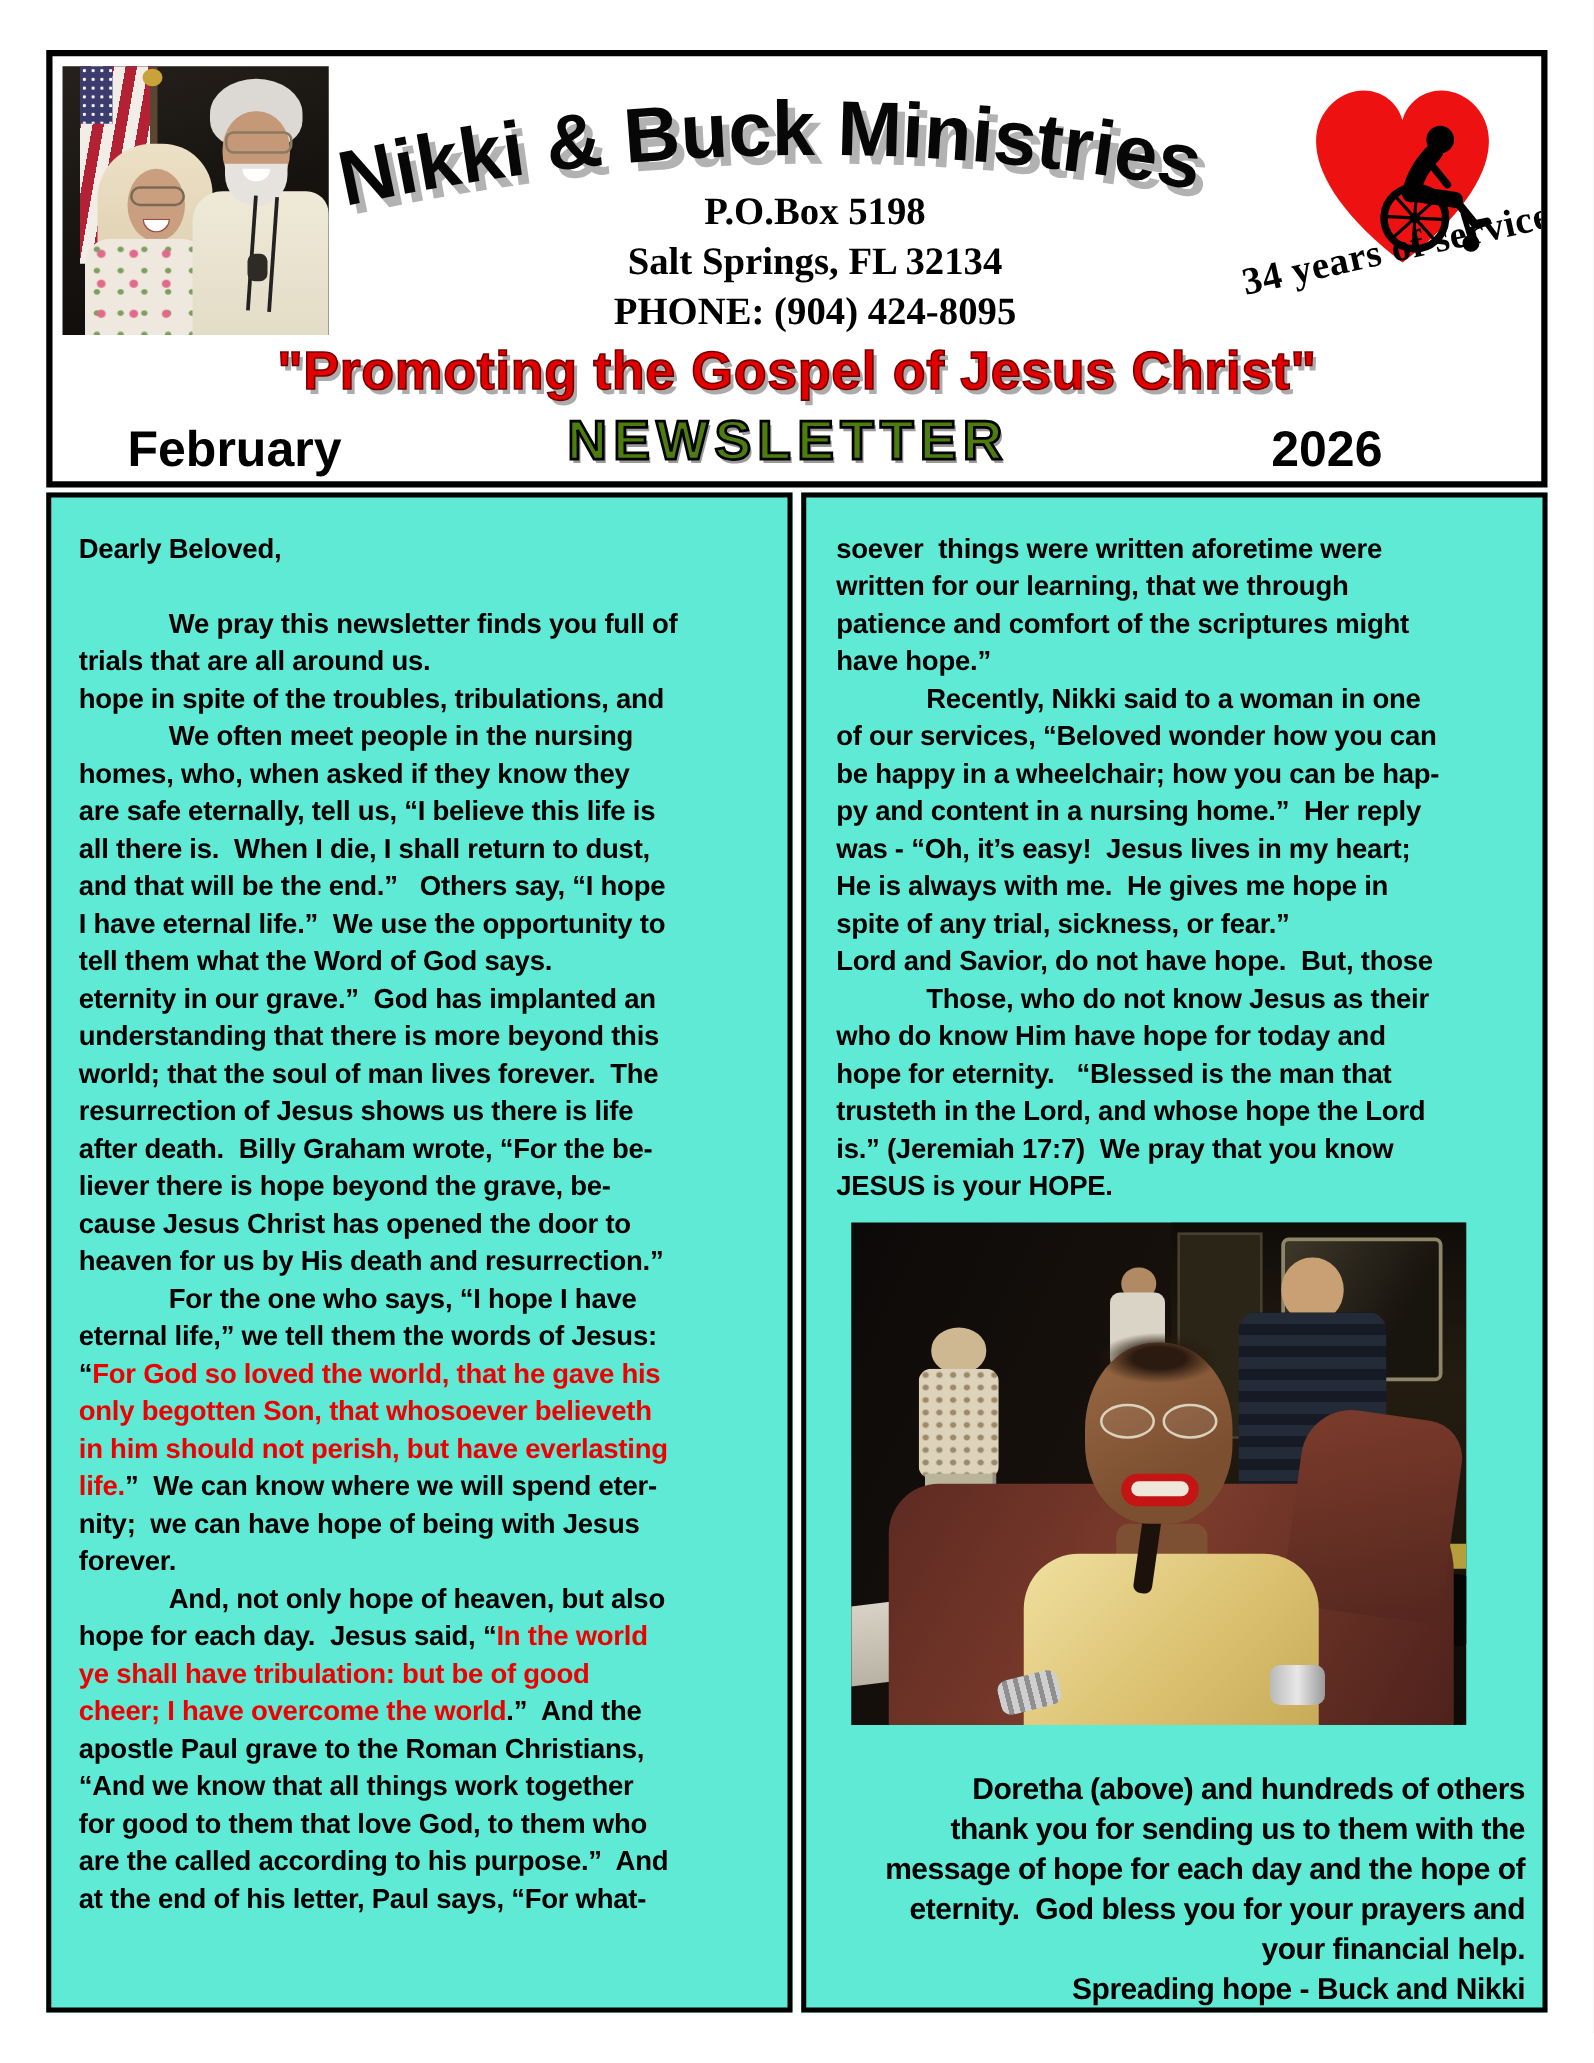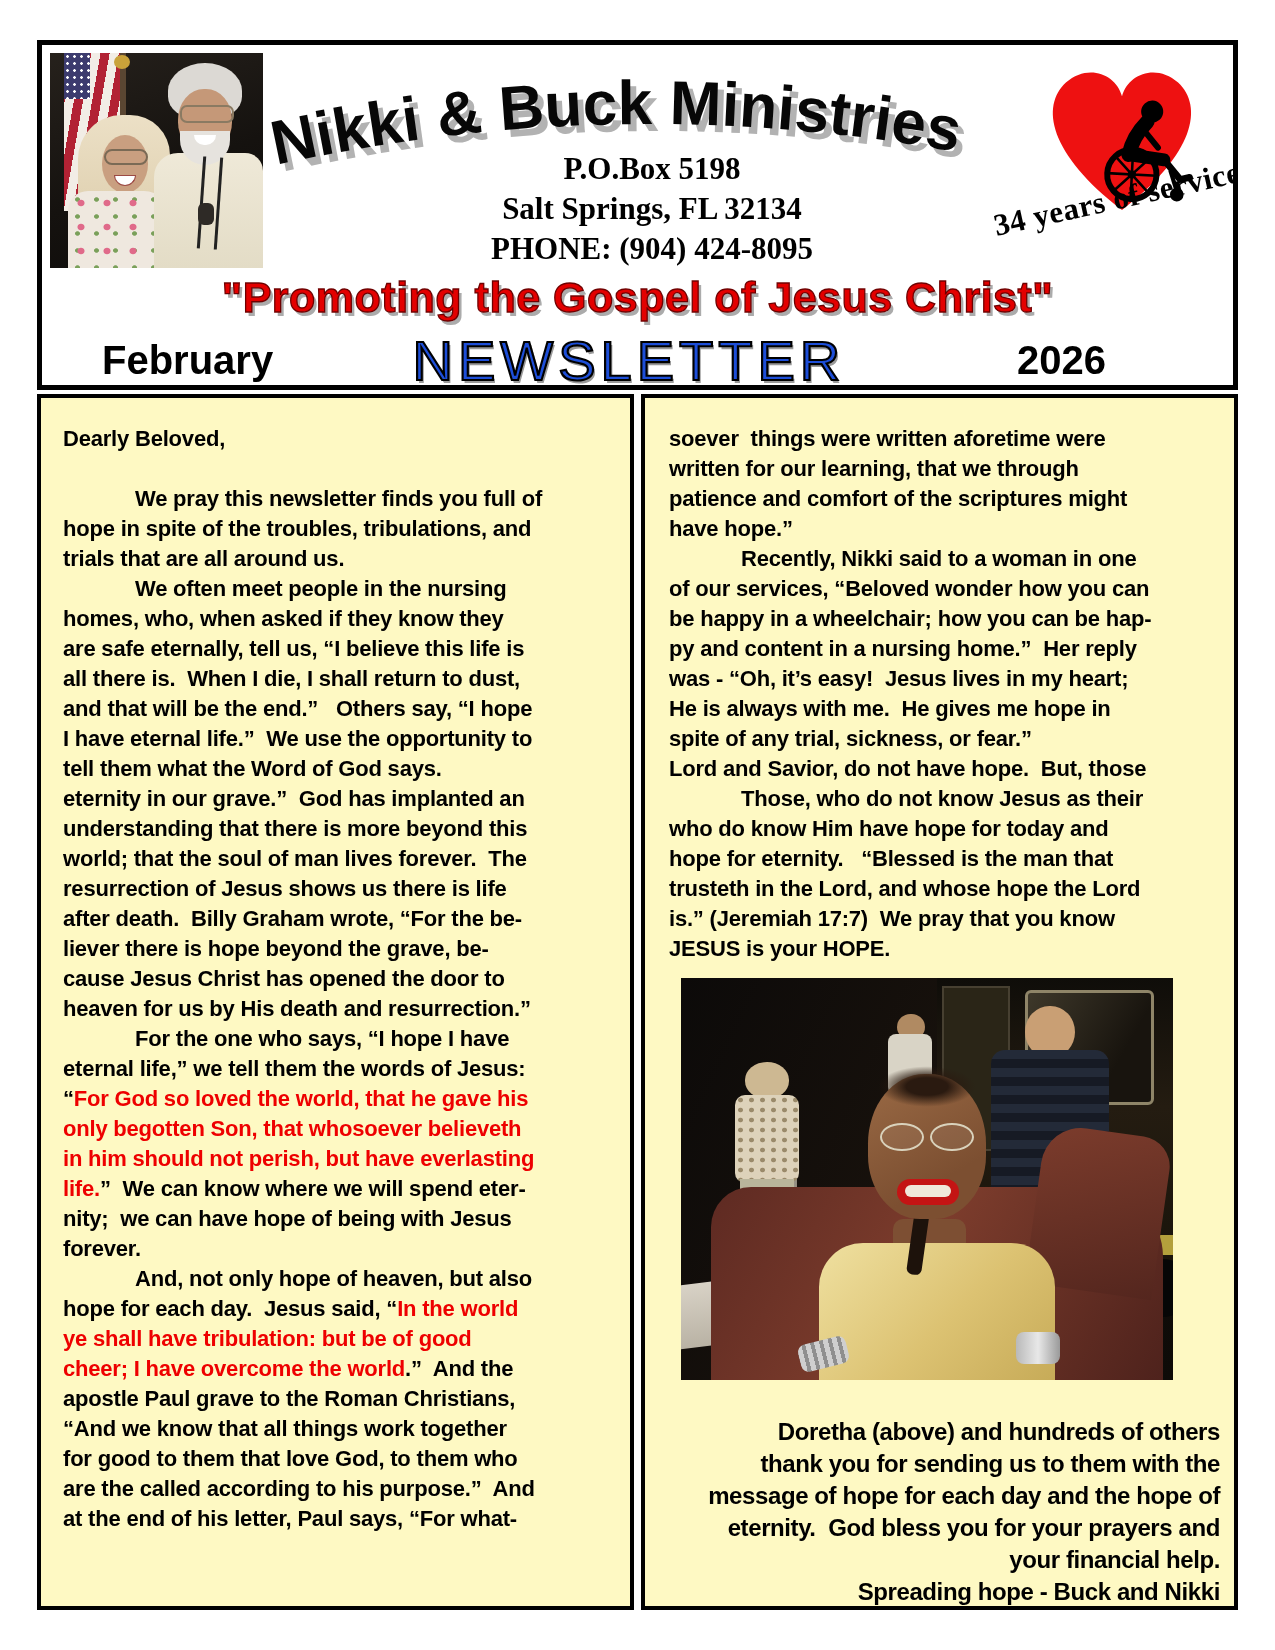--- a/index.html
+++ b/index.html
@@ -17,21 +17,21 @@
   .heart-svg{position:absolute;left:40px;top:4px;width:170px;height:165px;}
   .badge{position:absolute;left:-35px;top:128px;width:310px;text-align:center;
          font-family:"Liberation Serif", serif;font-weight:bold;font-size:31px;color:#000;
          transform:rotate(-12.5deg);letter-spacing:0.5px;}
   .slogan{position:absolute;left:0;width:100%;top:228px;text-align:center;
           font-size:43px;font-weight:bold;color:#e30000;letter-spacing:0.5px;
           -webkit-text-stroke:1.3px #6e0000;text-shadow:3px 4px 0 #ababab;}
   .issue-row{position:absolute;left:0;top:283px;width:100%;height:60px;}
   .month{position:absolute;left:60px;top:10px;font-size:40px;font-weight:bold;color:#000;}
   .newsword{position:absolute;left:50%;transform:translateX(-52%);top:0;
-            font-size:56px;font-weight:400;color:#1d4ed8;letter-spacing:5px;
+            font-size:44px;font-weight:700;color:#4d7c0f;letter-spacing:5px;
             -webkit-text-stroke:2.2px #000;text-shadow:2px 3px 0 #9a9a9a;}
   .year{position:absolute;left:975px;top:10px;font-size:40px;font-weight:bold;color:#000;}
   
   .couple{position:absolute;left:8px;top:8px;width:213px;height:215px;background:
           linear-gradient(160deg,#26211c 0%,#15120f 55%,#0d0b09 100%);overflow:hidden;}
   .c-flag{position:absolute;left:14px;top:0;width:58px;height:158px;
           background:repeating-linear-gradient(100deg,#b22234 0 9px,#f2ede6 9px 18px);}
   .c-canton{position:absolute;left:14px;top:0;width:26px;height:46px;background:#3c3b6e;
             background-image:radial-gradient(#fff 1px, transparent 1.6px);background-size:7px 7px;}
   .c-pole{position:absolute;left:70px;top:0;width:6px;height:170px;background:#4a3categories;background:#5a4632;}
@@ -52,21 +52,21 @@
   .c-man-glasses{position:absolute;left:130px;top:52px;width:50px;height:14px;border:2px solid #8a7a62;border-radius:7px;}
   .c-man-beard{position:absolute;left:130px;top:78px;width:50px;height:34px;border-radius:0 0 26px 26px;background:#e6e3de;}
   .c-man-smile{position:absolute;left:144px;top:82px;width:22px;height:10px;border-radius:0 0 12px 12px;background:#fff;}
   .c-man-shirt{position:absolute;left:104px;top:100px;width:109px;height:115px;border-radius:24px 18px 0 0;
                background:linear-gradient(180deg,#efe9d8,#e3dcc6);}
   .c-bolo{position:absolute;left:150px;top:104px;width:14px;height:92px;
           border-left:3px solid #222;border-right:3px solid #222;transform:rotate(4deg);}
   .c-bolo-clip{position:absolute;left:148px;top:150px;width:16px;height:22px;border-radius:6px;background:#2e2a26;}
   
   .columns{position:absolute;left:37px;top:394px;width:1201px;height:1216px;display:flex;gap:7px;}
-  .col{border:4px solid #000;box-sizing:border-box;background:#fef9c3;overflow:hidden;position:relative;}
+  .col{border:4px solid #000;box-sizing:border-box;background:#5eead4;overflow:hidden;position:relative;}
   .col.left{width:597px;padding:26px 14px 0 22px;}
   .col.right{width:597px;padding:26px 14px 0 24px;}
   .salutation{font-size:22px;font-weight:bold;line-height:30px;margin-bottom:30px;white-space:pre;color:#000;letter-spacing:-0.2px;}
   .tline{white-space:pre;font-size:22px;font-weight:bold;line-height:30px;color:#000;letter-spacing:-0.2px;}
   .tline .red{color:#ee0000;}
   .ind{padding-left:72px;}
   .caption{margin-top:36px;text-align:right;}
   .caption .tline{font-size:24px;line-height:32px;letter-spacing:-0.4px;}
   .caption .ind{padding-left:76px;}
   
@@ -185,22 +185,22 @@
       <span class="year">2026</span>
     </div>
   </div>
 
   <div class="columns">
 
     <div class="col left">
       <div class="salutation">Dearly Beloved,</div>
       <div class="body-text">
           <div class="tline ind"><span>We pray this newsletter finds you full of</span></div>
+          <div class="tline"><span>trials that are all around us.</span></div>
           <div class="tline"><span>hope in spite of the troubles, tribulations, and</span></div>
-          <div class="tline"><span>trials that are all around us.</span></div>
           <div class="tline ind"><span>We often meet people in the nursing</span></div>
           <div class="tline"><span>homes, who, when asked if they know they</span></div>
           <div class="tline"><span>are safe eternally, tell us, “I believe this life is</span></div>
           <div class="tline"><span>all there is.  When I die, I shall return to dust,</span></div>
           <div class="tline"><span>and that will be the end.”   Others say, “I hope</span></div>
           <div class="tline"><span>I have eternal life.”  We use the opportunity to</span></div>
           <div class="tline"><span>tell them what the Word of God says.</span></div>
           <div class="tline"><span>eternity in our grave.”  God has implanted an</span></div>
           <div class="tline"><span>understanding that there is more beyond this</span></div>
           <div class="tline"><span>world; that the soul of man lives forever.  The</span></div>

